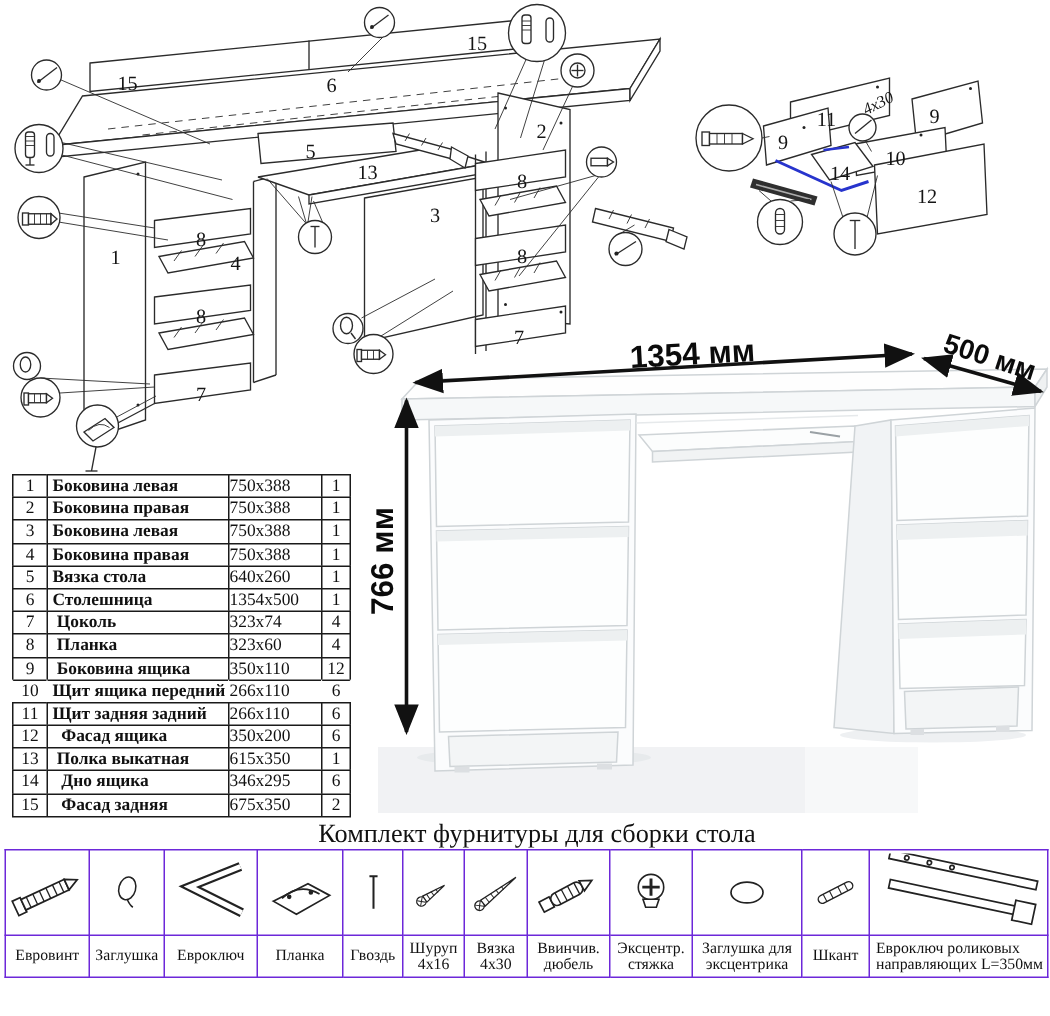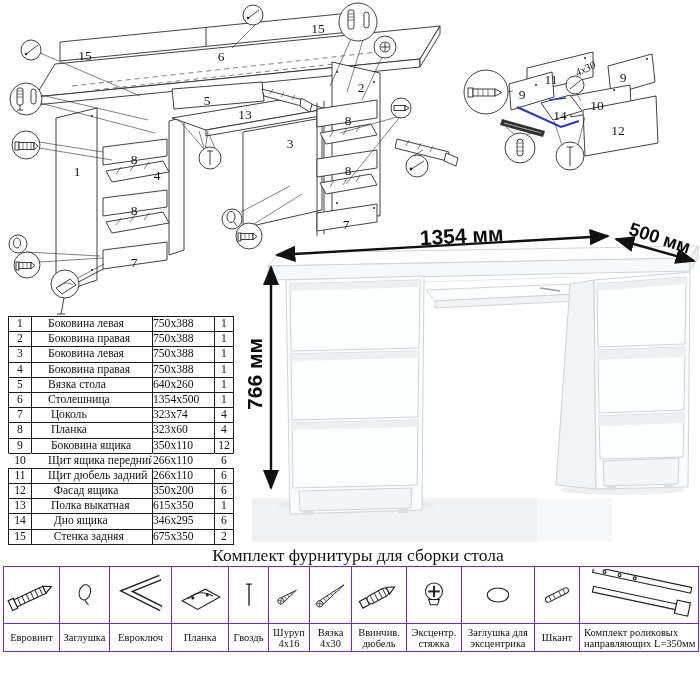--- a/index.html
+++ b/index.html
@@ -5,21 +5,21 @@
   html,body{margin:0;padding:0;background:#fff;}
   .page{position:relative;width:700px;height:677px;background:#fff;overflow:hidden;
         font-family:"Liberation Serif",serif;color:#111;}
   .scene{position:absolute;left:0;top:0;}
   
   .parts-table{position:absolute;left:8px;top:316px;width:226px;border-bottom:1px solid #1a1a1a;}
   .pt-row{display:flex;}
   .pt-cell{box-sizing:border-box;height:15.2px;border-left:1px solid #1a1a1a;border-top:1px solid #1a1a1a;
            font-size:11.6px;line-height:14px;overflow:hidden;white-space:pre;}
   .c-num{width:23px;text-align:center;}
-  .c-name{width:121px;padding-left:16px;}
+  .c-name{width:121px;padding-left:3px;font-weight:bold;}
   .c-size{width:62px;text-align:left;}
   .c-qty{width:20px;text-align:center;border-right:1px solid #1a1a1a;}
   .pt-row[data-variant="row-open"] .pt-cell{border-left-color:transparent;border-right-color:transparent;}
   
   .kit-title{position:absolute;left:0;top:546px;width:668px;text-align:center;
              font-size:17.5px;line-height:19px;padding-left:24px;}
   table.kit{position:absolute;left:3px;top:566px;border-collapse:collapse;table-layout:fixed;}
   table.kit td{border:1px solid #6d28d9;padding:0;text-align:center;vertical-align:middle;overflow:hidden;}
   td.k-icon{height:56px;}
   td.k-icon svg{display:block;margin:0 auto;}
@@ -445,21 +445,21 @@
 
     <div class="pt-row" data-variant="row-open">
       <div class="pt-cell c-num">10</div>
       <div class="pt-cell c-name">Щит ящика передний</div>
       <div class="pt-cell c-size">266x110</div>
       <div class="pt-cell c-qty">6</div>
     </div>
 
     <div class="pt-row" data-variant="">
       <div class="pt-cell c-num">11</div>
-      <div class="pt-cell c-name">Щит дюбель задний</div>
+      <div class="pt-cell c-name">Щит задняя задний</div>
       <div class="pt-cell c-size">266x110</div>
       <div class="pt-cell c-qty">6</div>
     </div>
 
     <div class="pt-row" data-variant="">
       <div class="pt-cell c-num">12</div>
       <div class="pt-cell c-name">  Фасад ящика</div>
       <div class="pt-cell c-size">350x200</div>
       <div class="pt-cell c-qty">6</div>
     </div>
@@ -473,21 +473,21 @@
 
     <div class="pt-row" data-variant="">
       <div class="pt-cell c-num">14</div>
       <div class="pt-cell c-name">  Дно ящика</div>
       <div class="pt-cell c-size">346x295</div>
       <div class="pt-cell c-qty">6</div>
     </div>
 
     <div class="pt-row" data-variant="">
       <div class="pt-cell c-num">15</div>
-      <div class="pt-cell c-name">  Стенка задняя</div>
+      <div class="pt-cell c-name">  Фасад задняя</div>
       <div class="pt-cell c-size">675x350</div>
       <div class="pt-cell c-qty">2</div>
     </div>
   </div>
 
 <div class="kit-title">Комплект фурнитуры для сборки стола</div>
 
 <table class="kit">
   <colgroup>
     <col style="width:56px">
@@ -636,18 +636,18 @@
     <td class="k-name">Заглушка</td>
     <td class="k-name">Евроключ</td>
     <td class="k-name">Планка</td>
     <td class="k-name">Гвоздь</td>
     <td class="k-name">Шуруп 4x16</td>
     <td class="k-name">Вязка 4x30</td>
     <td class="k-name">Ввинчив. дюбель</td>
     <td class="k-name">Эксцентр. стяжка</td>
     <td class="k-name">Заглушка для эксцентрика</td>
     <td class="k-name">Шкант</td>
-    <td class="k-name left">Комплект роликовых направляющих L=350мм</td>
+    <td class="k-name left">Евроключ роликовых направляющих L=350мм</td>
   </tr>
 </tbody>
     </table>
 
 </div>
 
 </body></html>

